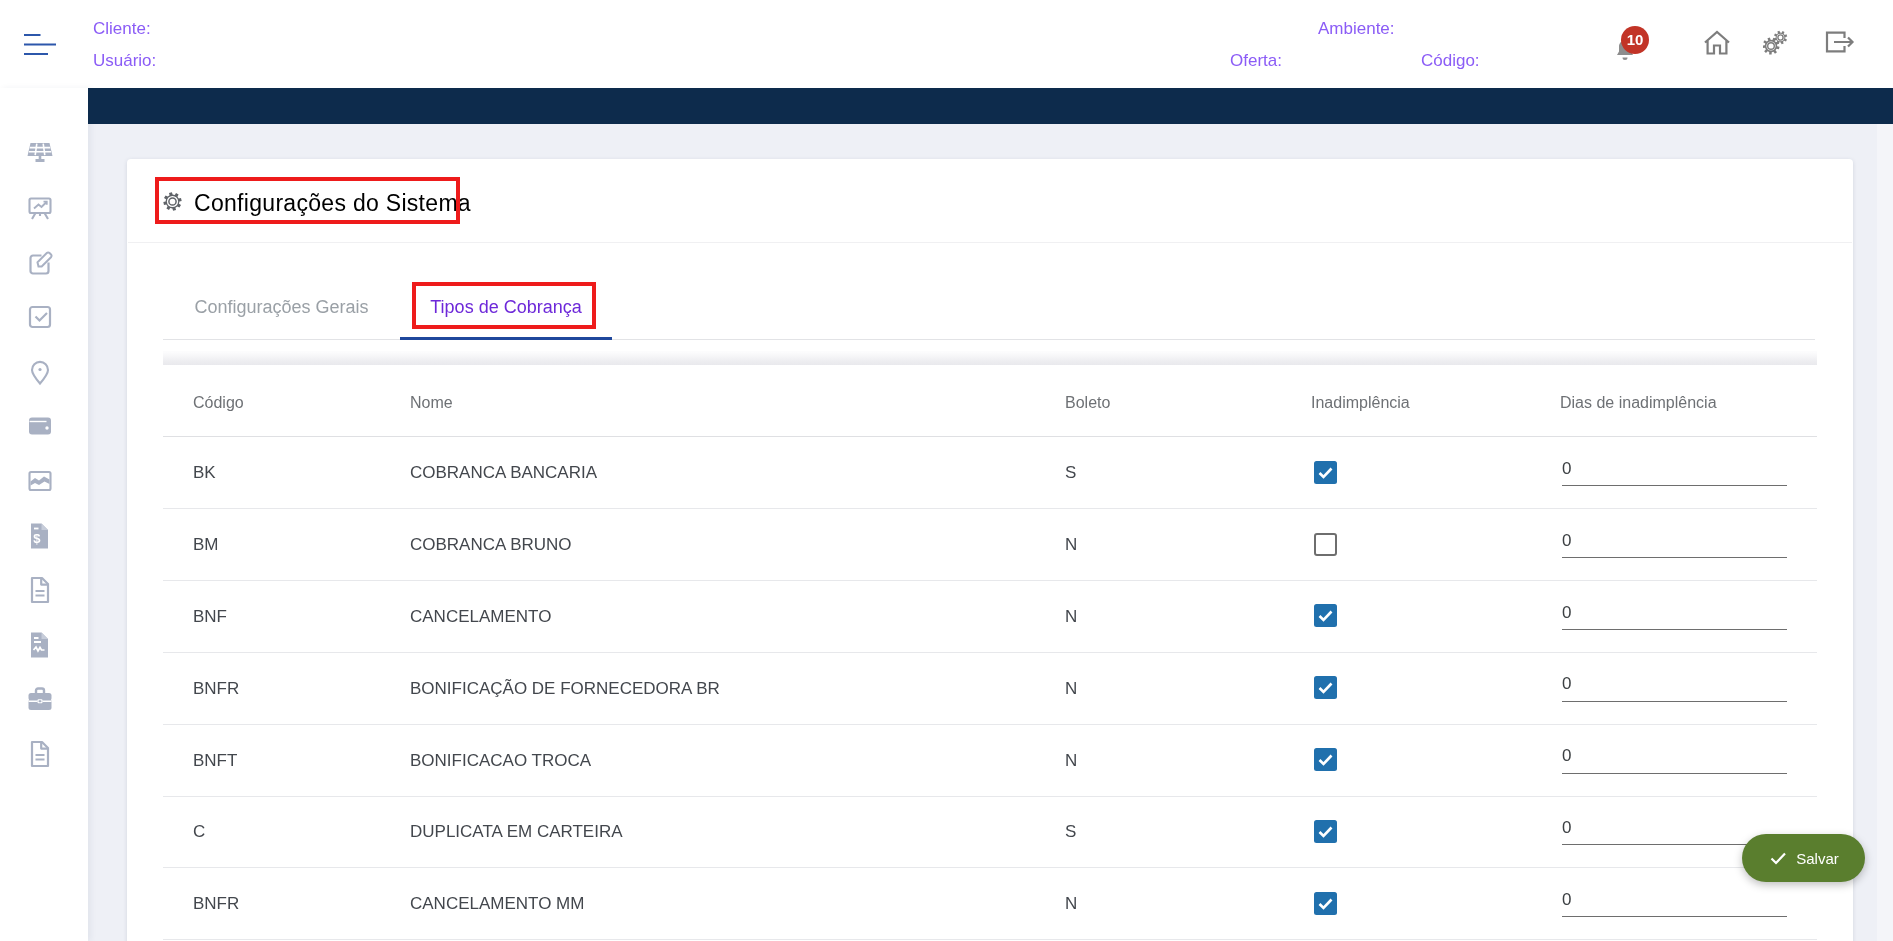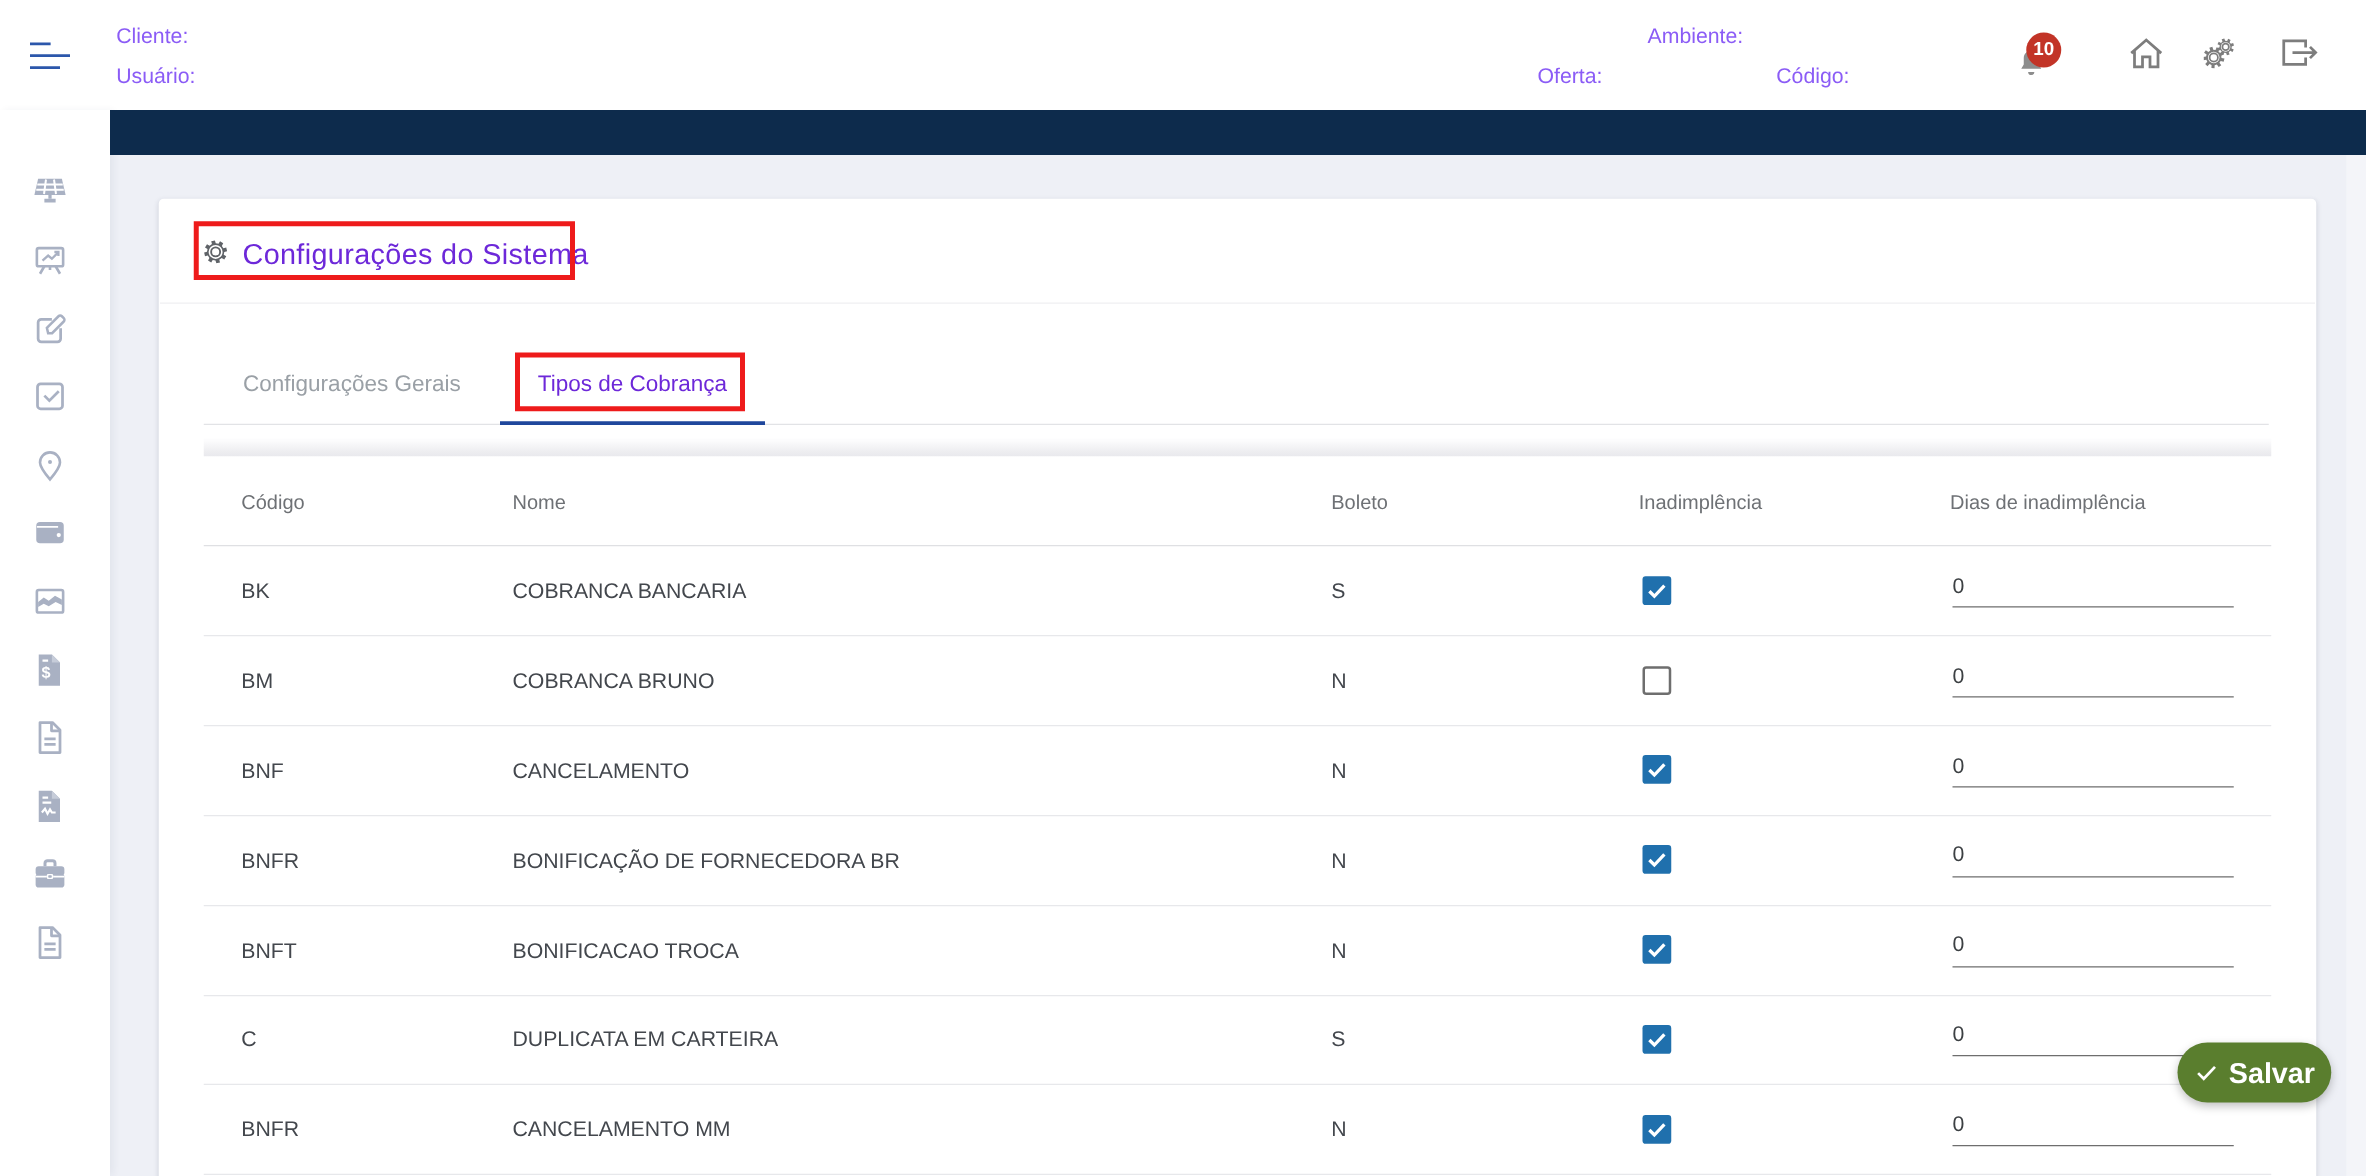--- a/index.html
+++ b/index.html
@@ -114,21 +114,21 @@
 
 <div class="abs" style="left:1877px;top:124px;width:16px;height:817px;background:#f4f5f9"></div>
 
 <div class="abs" style="left:127px;top:159px;width:1726px;height:800px;background:#fff;border-radius:4px;box-shadow:0 1px 4px rgba(30,40,70,.13)"></div>
 
 <svg class="abs" style="left:163px;top:192px" width="19" height="19" viewBox="0 0 19 19">
 <path d="M18.00,13.02 L16.40,15.58 L14.30,14.46 L12.44,15.74 L13.02,18.00 L10.08,18.68 L9.39,16.40 L7.16,15.99 L5.98,18.00 L3.42,16.40 L4.54,14.30 L3.26,12.44 L1.00,13.02 L0.32,10.08 L2.60,9.39 L3.01,7.16 L1.00,5.98 L2.60,3.42 L4.70,4.54 L6.56,3.26 L5.98,1.00 L8.92,0.32 L9.61,2.60 L11.84,3.01 L13.02,1.00 L15.58,2.60 L14.46,4.70 L15.74,6.56 L18.00,5.98 L18.68,8.92 L16.40,9.61 L15.99,11.84 Z M12.90,9.50 A3.4,3.4 0 1 0 6.10,9.50 A3.4,3.4 0 1 0 12.90,9.50 Z" fill="#5f6368" fill-rule="evenodd"></path>
 <circle cx="9.5" cy="9.5" r="5.6" fill="#fff"></circle>
 <circle cx="9.5" cy="9.5" r="3.6" fill="none" stroke="#5f6368" stroke-width="1.5"></circle>
   </svg>
-<div class="abs" style="left:194px;top:190px;font-size:23px;color:#6d28d9;letter-spacing:.3px">Configurações do Sistema</div>
+<div class="abs" style="left:194px;top:190px;font-size:23px;color:#000000;letter-spacing:.3px">Configurações do Sistema</div>
 <div class="abs" style="left:128px;top:242px;width:1724px;height:1px;background:#f0f0f2"></div>
 
 <div class="abs" style="left:163px;top:297px;width:237px;text-align:center;font-size:18px;color:#9aa0a6">Configurações Gerais</div>
 <div class="abs" style="left:400px;top:297px;width:212px;text-align:center;font-size:18px;color:#6d28d9">Tipos de Cobrança</div>
 <div class="abs" style="left:163px;top:339px;width:1652px;height:1px;background:#e2e3e6"></div>
 <div class="abs" style="left:400px;top:336.5px;width:212px;height:3.5px;background:#1f479c"></div>
 
 <div class="abs" style="left:163px;top:351px;width:1654px;height:14px;background:linear-gradient(#fcfcfd 10%,#ededf0 75%,#e9e9ed)"></div>
 
 <div class="thead" style="left:193px;top:394px">Código</div>
@@ -206,14 +206,14 @@
 <div style="position:absolute;left:1562px;top:916px;width:225px;height:1px;background:#6e6e6e"></div>
 <div style="position:absolute;left:163px;top:939.1px;width:1654px;height:1px;background:#e7e8eb"></div>
 
 <div class="abs" style="left:155px;top:176.5px;width:305px;height:47px;border:4px solid #ee1b1b"></div>
 <div class="abs" style="left:412px;top:281.5px;width:184px;height:47px;border:4px solid #ee1b1b"></div>
 
 <div class="abs" style="left:1742px;top:834px;width:123px;height:48px;border-radius:24px;background:#5a7e2e;box-shadow:0 3px 8px rgba(0,0,0,.25);color:#fff;display:flex;align-items:center;justify-content:center;gap:8px">
 <svg width="20" height="20" viewBox="0 0 20 20">
       <path d="M3.5 10.5 l4.5 4.5 9-9.5" fill="none" stroke="#fff" stroke-width="2.2"></path>
     </svg>
-<span style="font-size:23px;font-weight:700">Salvar</span>
+<span style="font-size:15px;font-weight:400">Salvar</span>
   </div>
 
 </body></html>

